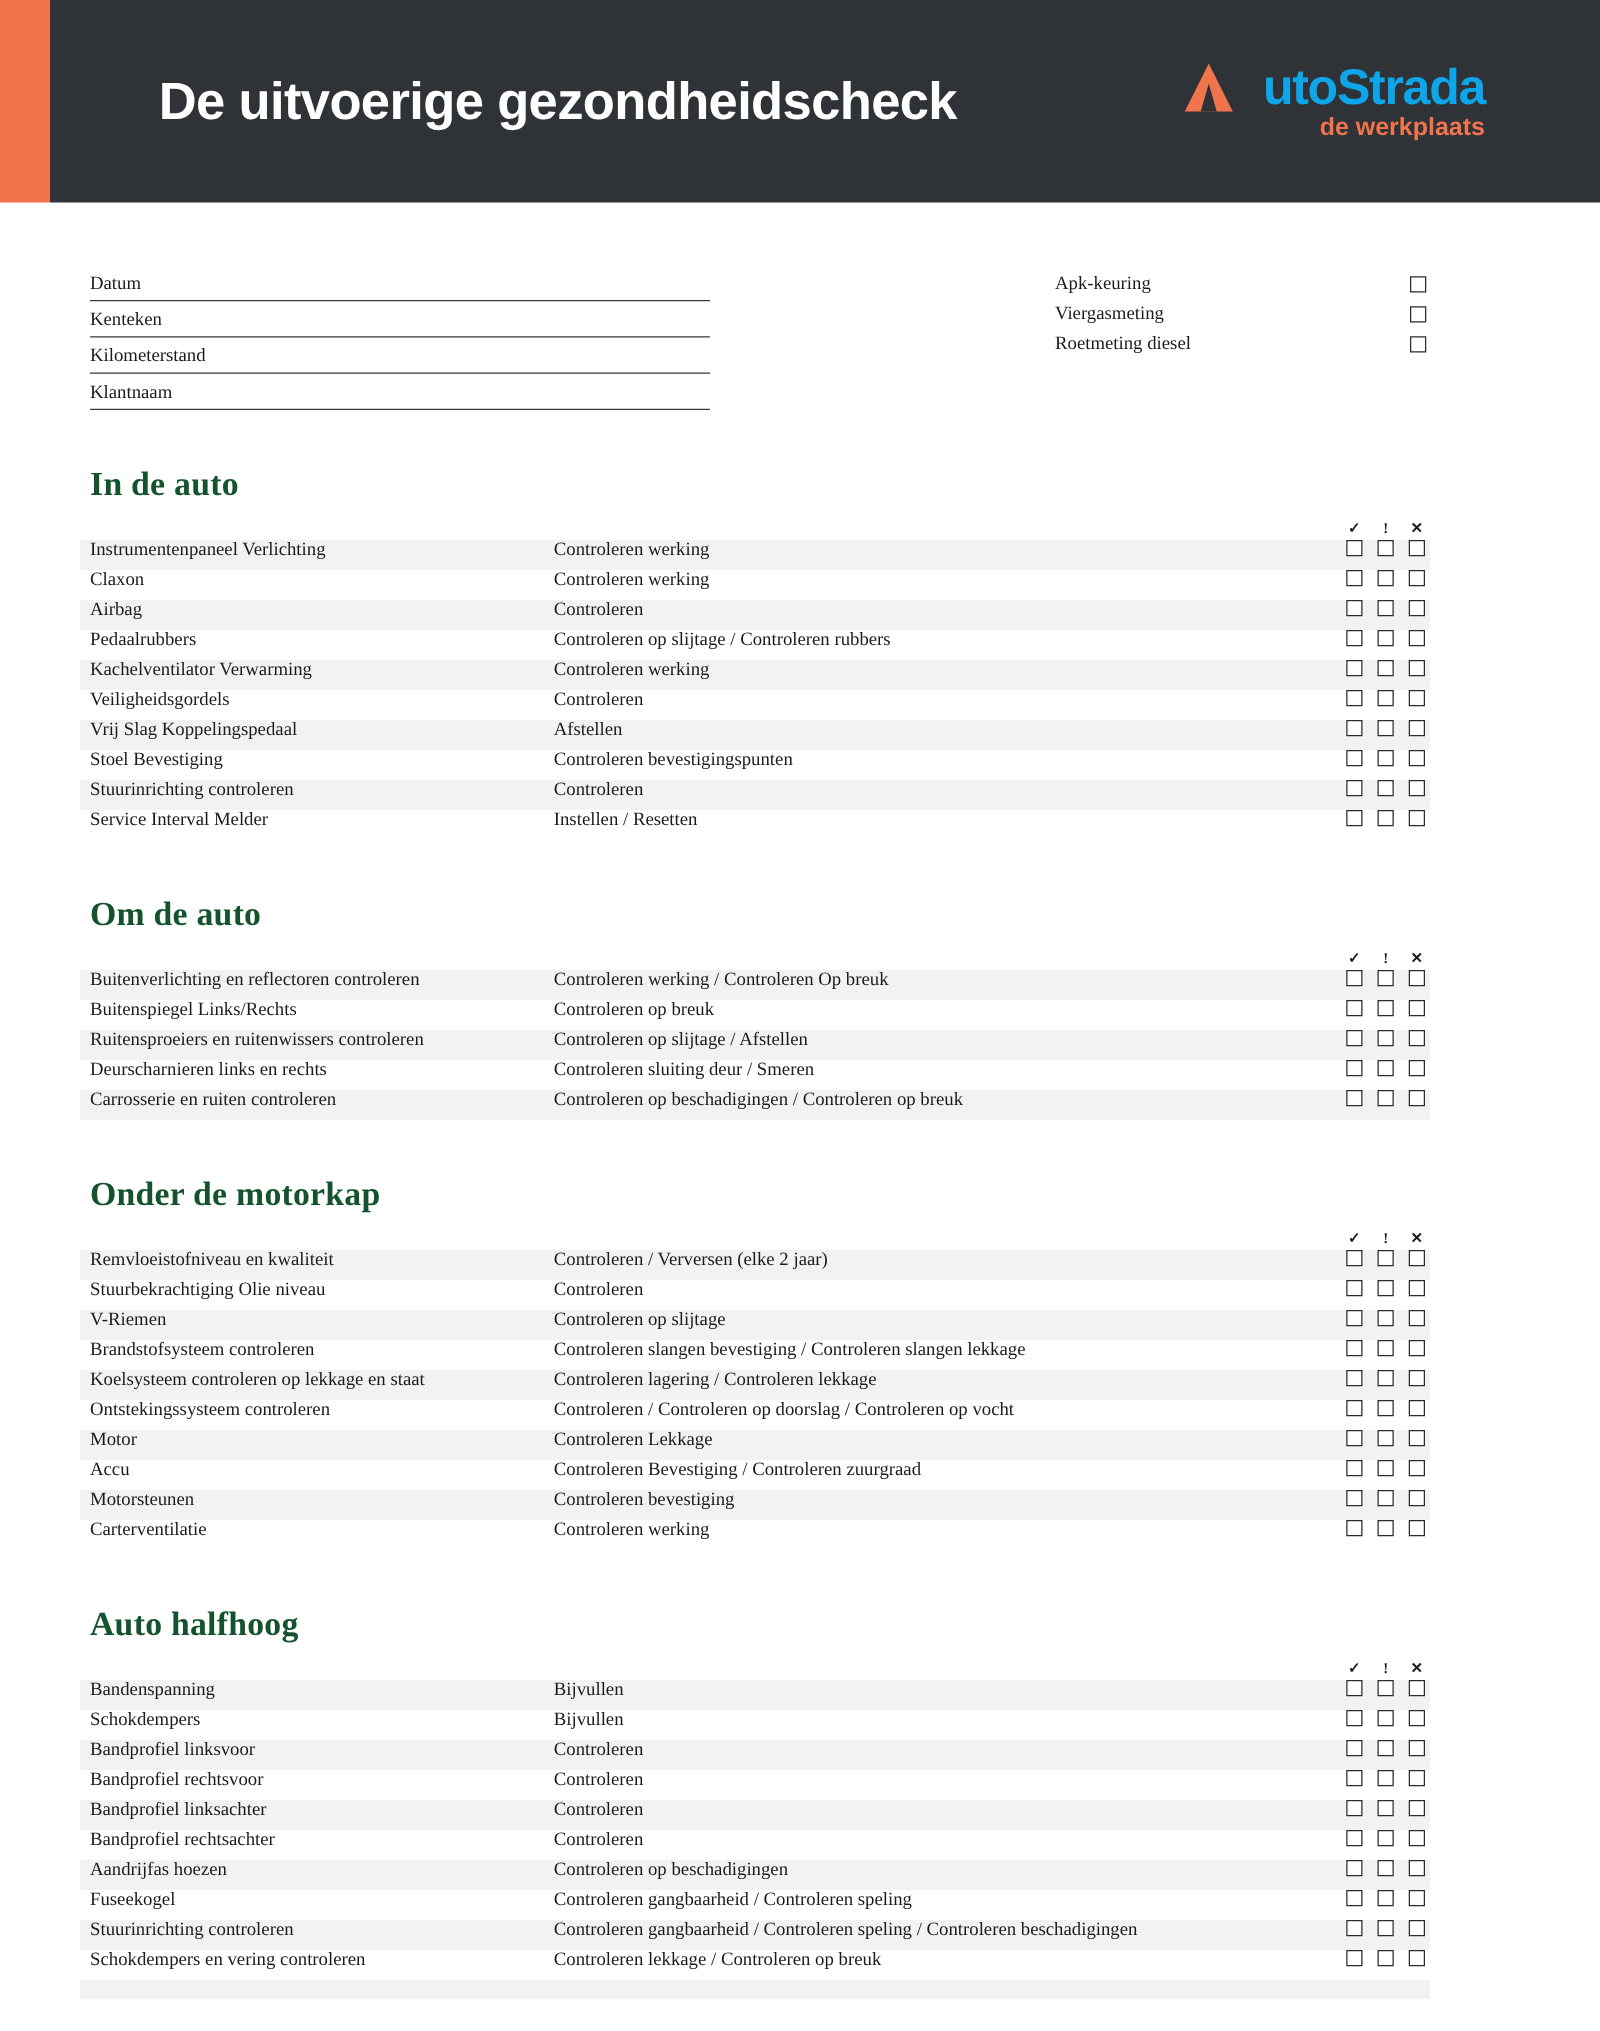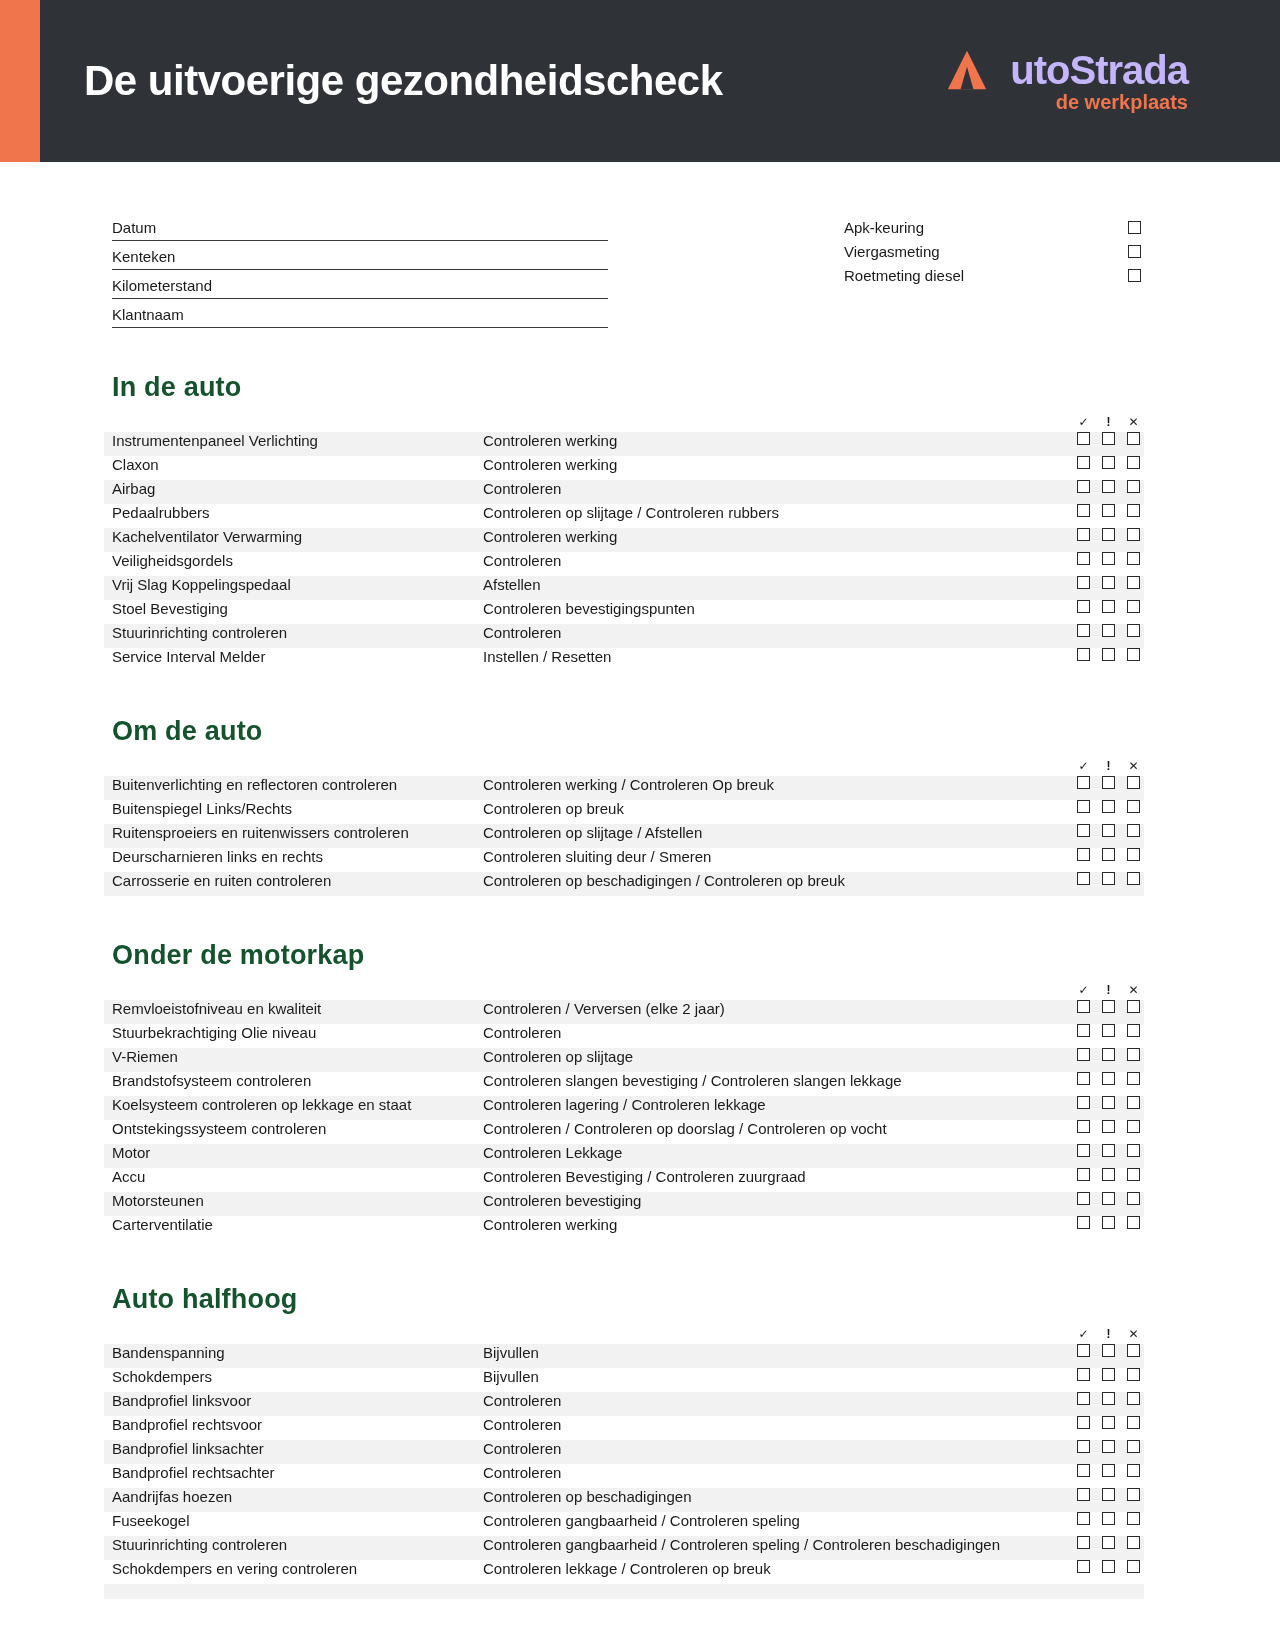--- a/index.html
+++ b/index.html
@@ -15,33 +15,33 @@
     background:#fff;color:var(--ink);
     font-family:"Liberation Sans","DejaVu Sans",sans-serif;
   }
 
   
   .header{display:flex;height:162px;}
   .header-accent{width:40px;background:var(--orange);}
   .header-main{
     flex:1;background:var(--dark);
     display:flex;align-items:center;justify-content:space-between;
-    padding:0 92px 0 44px;
+    padding:0 92px 0 87px;
   }
   .page-title{
     margin:0;color:#fff;font-size:42px;font-weight:bold;letter-spacing:-0.5px;
   }
   .logo{display:flex;flex-direction:column;align-items:flex-end;}
   .logo-row{display:flex;align-items:flex-end;gap:1px;}
   .logo-mark{width:42px;height:40px;display:block;}
-  .logo-name{color:#c4b5fd;font-size:40px;font-weight:bold;letter-spacing:-1px;line-height:1;margin-left:21px;}
+  .logo-name{color:#0ea5e9;font-size:40px;font-weight:bold;letter-spacing:-1px;line-height:1;margin-left:21px;}
   .logo-tagline{color:var(--orange);font-size:20px;font-weight:bold;margin-top:2px;line-height:1;}
 
   
-  .main{padding:50px 136px 0 104px;}
+  .main{padding:50px 136px 0 64px;font-family:Liberation Serif, serif;}
 
   
   .form-area{display:flex;justify-content:space-between;margin-left:8px;}
   .fields{width:496px;}
   .field-row{
     display:flex;align-items:flex-end;height:29px;
     border-bottom:1px solid #3a3a3a;
   }
   .field-label{font-size:15px;padding-bottom:4px;}
   .field-line{flex:1;}

